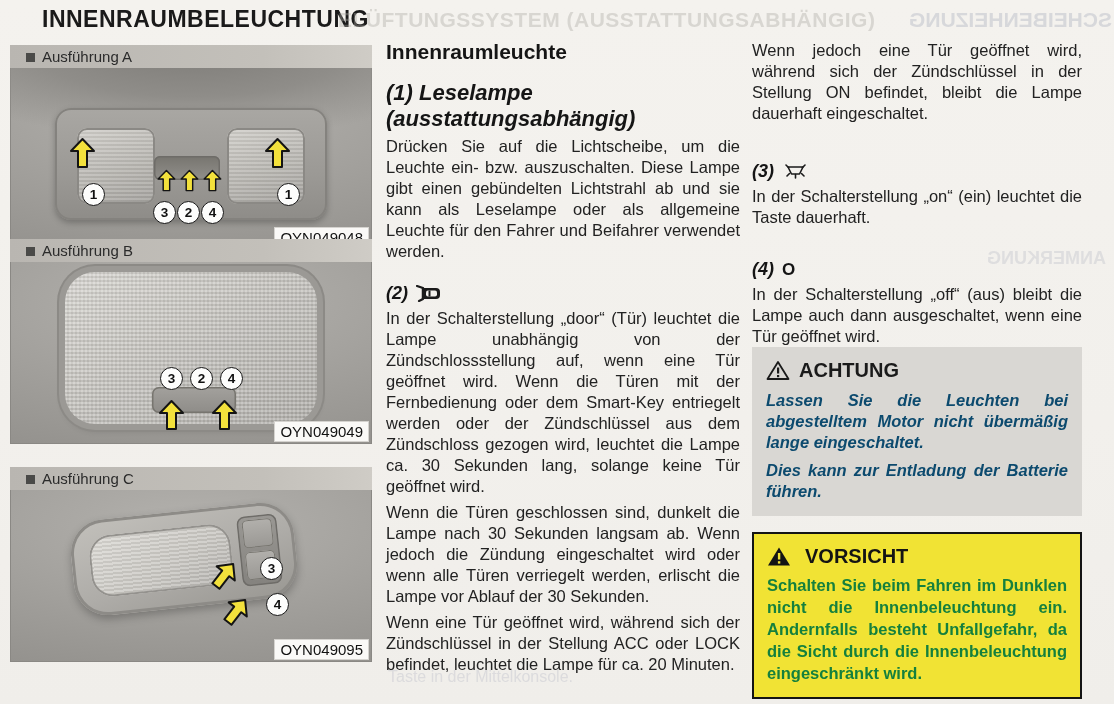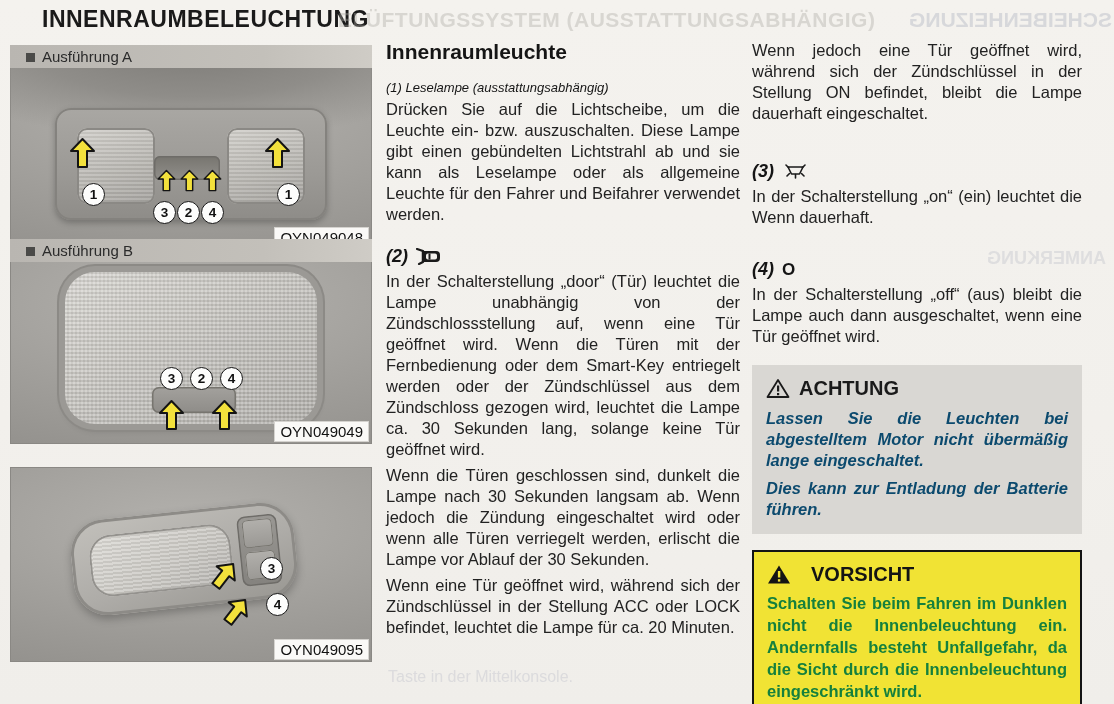--- a/index.html
+++ b/index.html
@@ -85,37 +85,37 @@
     box-shadow:0 0 0 2px #94928e inset;}
   .fc-switch{position:absolute;left:168px;top:12px;width:40px;height:70px;border-radius:8px;
     background:linear-gradient(180deg,#9a9894,#84827e);box-shadow:0 0 0 1.5px #6e6c68 inset;}
   .fc-switch .btn{position:absolute;left:5px;width:30px;height:28px;border-radius:5px;
     background:linear-gradient(180deg,#b2b0ac,#9a9894);box-shadow:0 0 0 1px #77756f inset;}
   .fc-switch .btn.b1{top:4px;} .fc-switch .btn.b2{top:36px;}
   
   .col-mid{position:absolute;left:386px;top:40px;width:354px;}
   .col-right{position:absolute;left:752px;top:40px;width:330px;}
   .h-article{font-size:21px;font-weight:bold;margin:0 0 7px 0;color:#151515;}
-  .sec-title{font-size:13px;font-weight:normal;font-style:italic;margin:16px 0 4px 0;color:#151515;}
+  .sec-title{font-size:22px;font-weight:bold;font-style:italic;margin:16px 0 4px 0;color:#151515;}
   .body-p{font-size:16.5px;line-height:21px;text-align:justify;margin:0 0 0 0;color:#222;}
   .body-p + .body-p{margin-top:5px;}
   .sec-marker{display:flex;align-items:center;gap:8px;font-size:18px;font-weight:bold;font-style:italic;color:#151515;margin:0 0 4px 0;}
   .sec-marker .sym{font-style:normal;font-weight:bold;font-size:17px;}
   .gap-lg{height:21px;} .gap-md{height:16px;} .gap-sm{height:10px;}
   
   .caution-box{
-    margin-top:18px;background:#d9d7d3;padding:12px 14px 14px 14px;
+    background:#d9d7d3;padding:12px 14px 14px 14px;
   }
   .caution-title{display:flex;align-items:center;gap:9px;font-size:20px;font-weight:bold;color:#1a1a1a;margin-bottom:8px;}
   .caution-body{font-size:16.5px;font-weight:bold;font-style:italic;line-height:21px;text-align:justify;color:#0c4a6e;margin:0;}
   .caution-body + .caution-body{margin-top:7px;}
   .warning-box{
     margin-top:16px;background:#f1e334;border:2.5px solid #141414;padding:11px 13px 13px 13px;
   }
-  .warning-title{display:flex;align-items:center;gap:20px;font-size:20px;font-weight:bold;color:#141414;margin-bottom:6px;}
+  .warning-title{display:flex;align-items:center;gap:14px;font-size:20px;font-weight:bold;color:#141414;margin-bottom:6px;}
   .warning-body{font-size:16.5px;font-weight:bold;line-height:22px;text-align:justify;color:#15803d;margin:0;}
   svg{display:block;}
 </style>
 </head>
 <body>
 
 <svg width="0" height="0" style="position:absolute">
   <defs>
     <g id="block-arrow">
       <path d="M10,30 L10,14 L3,14 L14.5,2 L26,14 L19,14 L19,30 Z" fill="#f3e13c" stroke="#141414" stroke-width="2" stroke-linejoin="round"></path>
@@ -176,20 +176,23 @@
     <svg class="arrow" style="left:147px;top:160px" width="29" height="32" viewBox="0 0 29 32">
         <use href="#block-arrow"></use>
       </svg>
     <svg class="arrow" style="left:200px;top:160px" width="29" height="32" viewBox="0 0 29 32">
         <use href="#block-arrow"></use>
       </svg>
     <div class="fig-caption">OYN049049</div>
   </div>
 
   <div class="figure fig-c">
+    <div class="fig-label">
+      <span class="sq"></span><span>Ausführung C</span>
+    </div>
     <div class="fc-unit">
       <div class="fc-lens"></div>
       <div class="fc-switch">
         <div class="btn b1"></div>
         <div class="btn b2"></div>
       </div>
     </div>
     <svg class="arrow" style="left:200px;top:92px;transform:rotate(38deg)" width="29" height="32" viewBox="0 0 29 32">
         <use href="#block-arrow"></use>
       </svg>
@@ -225,21 +228,21 @@
     <p class="body-p">Wenn jedoch eine Tür geöffnet wird, während sich der Zündschlüssel in der Stellung ON befindet, bleibt die Lampe dauerhaft eingeschaltet.</p>
     <div class="gap-lg"></div>
       <div class="gap-md"></div>
     <div class="sec-marker">
       <span>(3)</span>
       <svg width="27" height="16" viewBox="0 0 27 16">
         <path d="M6,3 h15 l-3.5,7 h-8 z" fill="none" stroke="#1a1a1a" stroke-width="1.6" stroke-linejoin="round"></path>
         <path d="M4,1 L6.5,3.5 M23,1 L20.5,3.5 M5,12 L7.5,9.5 M22,12 L19.5,9.5 M13.5,14 L13.5,10.5" stroke="#1a1a1a" stroke-width="1.6" stroke-linecap="round"></path>
       </svg>
     </div>
-    <p class="body-p">In der Schalterstellung „on“ (ein) leuchtet die Wenn dauerhaft.</p>
+    <p class="body-p">In der Schalterstellung „on“ (ein) leuchtet die Taste dauerhaft.</p>
     <div class="gap-lg"></div>
       <div class="gap-sm"></div>
     <div class="sec-marker">
       <span>(4)</span>
       <span class="sym">O</span>
     </div>
     <p class="body-p">In der Schalterstellung „off“ (aus) bleibt die Lampe auch dann ausgeschaltet, wenn eine Tür geöffnet wird.</p>
 
     <div class="caution-box">
       <div class="caution-title">

